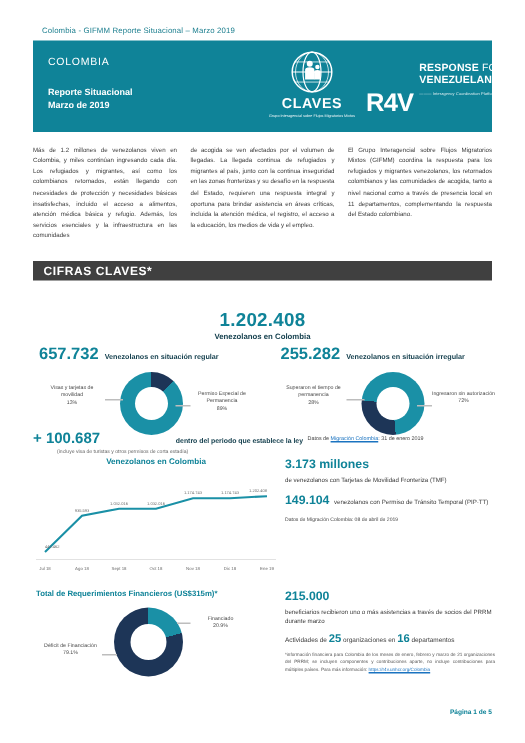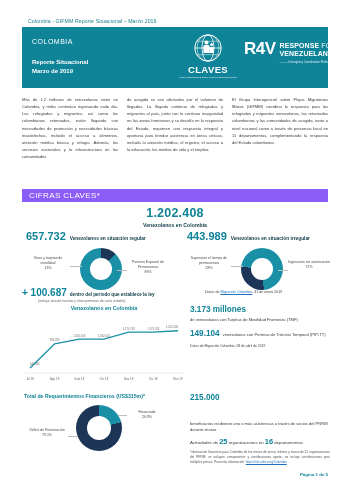--- a/index.html
+++ b/index.html
@@ -29,39 +29,39 @@
   .banner-sub { margin-top: 13px; font-size: 6px; font-weight: 700; line-height: 1.55; }
 
   
   .gifmm { position:absolute; left: 155px; top: 6px; width: 62px; height: 54px; color:#fff; text-align:center;}
   .gifmm svg { display:block; margin: 0 auto; }
   .gifmm-word { font-size: 9.5px; font-weight: 700; letter-spacing: .4px; line-height:1; margin-top:1px;}
   .gifmm-tag { font-size: 2.5px; line-height: 1.25; margin-top: 1px; opacity:.95; }
 
   
   .r4v { position:absolute; left: 222px; top: 14px; color:#fff; display:flex; align-items:flex-start; }
-  .r4v-mark { font-size: 17px; font-weight: 700; letter-spacing: -0.5px; line-height:.95; }
+  .r4v-mark { font-size: 17px; font-weight: 700; letter-spacing: -0.5px; line-height:.95;margin-top:20px; }
   .r4v-text { margin-left: 4px; margin-top: 1px; }
   .r4v-l1 { font-size: 7px; font-weight: 400; letter-spacing:.1px; line-height:1.15;}
   .r4v-l1 b { font-weight: 700; }
   .r4v-l2 { font-size: 7px; font-weight: 700; letter-spacing:.1px; line-height:1.15;}
   .r4v-dash { margin-top:3px; font-size:2.6px; letter-spacing:.1px; opacity:.9; white-space:nowrap;}
 
   
   .intro { position:absolute; left:22px; top:96px; width:306px; display:flex; gap:9px; }
   .intro p {
     font-size: 4.1px; line-height: 1.75; color: #3b3b3b; text-align: justify;
     width: 96px;
   }
 
   
   .cifras-bar {
-    position:absolute; left:22px; top:189px; width:306px; height:13px;
-    background:#8b5cf6; color:#fff;
-    font-size:8px; font-weight:400; letter-spacing:.4px;
+    position:absolute; left:22px; top:174px; width:306px; height:13px;
+    background:#404040; color:#fff;
+    font-size:8px; font-weight:700; letter-spacing:.4px;
     display:flex; align-items:center; padding-left:7px;
   }
 
   
   .headline { position:absolute; left:0; top:206px; width:350px; text-align:center; }
   .headline-num { font-size:12.5px; font-weight:700; color:#0f8398; letter-spacing:.2px; }
   .headline-lbl { font-size:5.2px; font-weight:700; color:#16414f; margin-top:1.5px; }
 
   
   .stat-row { position:absolute; left:22px; top:230px; width:306px; display:flex;gap:16px; }
@@ -77,21 +77,21 @@
     width:22px; height:22px; margin:-11px 0 0 -11px;
     background:#fff; border-radius:50%;
   }
   .dlabel { position:absolute; font-size:3.5px; line-height:1.45; color:#4a4a4a; text-align:center; width:44px; }
   .dlabel.l { left:4px; top:12px; }
   .dlabel.r { left:104px; top:16px; }
   .leader { position:absolute; background:#bdbdbd; height:.5px; }
 
   
   .plus-line { position:absolute; left:22px; top:287px; width:180px; }
-  .plus-main { display:flex; align-items:baseline; gap:3px; }
+  .plus-main { display:flex; align-items:baseline; gap:3px;justify-content:space-between; }
   .plus-num { font-size:10px; font-weight:700; color:#0f8398; }
   .plus-txt { font-size:4.6px; font-weight:700; color:#16414f; }
   .plus-sub { font-size:3.4px; color:#666; margin-left:16px; margin-top:.5px; }
 
   .source-a { position:absolute; left:205px; top:290px; font-size:3.6px; color:#444; }
   .source-a a { color:#1a73c0; text-decoration:underline; }
 
   
   .chart-box { position:absolute; left:24px; top:305px; width:160px; height:80px; }
   .chart-title { text-align:center; font-size:5.4px; font-weight:700; color:#0f8398; margin-bottom:2px; }
@@ -116,21 +116,21 @@
     content:""; position:absolute; left:50%; top:50%;
     width:24px; height:24px; margin:-12px 0 0 -12px;
     background:#fff; border-radius:50%;
   }
   .flabel { position:absolute; font-size:3.5px; line-height:1.45; color:#4a4a4a; text-align:center; width:42px; }
   .flabel.l { left:2px; top:26px; }
   .flabel.r { left:102px; top:8px; }
 
   
   .bot { position:absolute; left:190px; top:393px; width:140px; }
-  .bot-1 { display:flex; align-items:flex-start; gap:19px; flex-wrap:wrap; }
+  .bot-1 { display:flex; align-items:flex-start; gap:3px; flex-wrap:wrap; }
   .bot-num { font-size:8.2px; font-weight:700; color:#0f8398; }
   .bot-txt { font-size:4.1px; color:#3b3b3b; line-height:1.5; }
   .bot-2 { margin-top:4px; font-size:4.3px; color:#3b3b3b; }
   .bot-2 b { font-size:7.5px; font-weight:700; color:#0f8398; }
   .foot-note { margin-top:4px; font-size:3.1px; line-height:1.5; color:#555; text-align:justify; }
   .foot-note a { color:#1a73c0; text-decoration:underline; word-break:break-all; }
 
   .pagenum { position:absolute; right:22px; top:472px; font-size:4.4px; font-weight:700; color:#0f8398; }
 </style>
 </head>
@@ -208,21 +208,21 @@
         <div class="dlabel r">
           <span>Permiso Especial de Permanencia</span><br>
           <span>89%</span>
         </div>
         <div class="leader" style="left:95px; top:26px; width:10px;"></div>
       </div>
     </div>
 
     <div class="stat-col">
       <div class="stat-head">
-        <span class="stat-num">443.989</span>
+        <span class="stat-num">255.282</span>
         <span class="stat-lbl">Venezolanos en situación irregular</span>
       </div>
       <div class="donut-wrap">
         <div class="donut" style="background: conic-gradient(from 175deg, #1d3557 0deg 101deg, #1a90a6 101deg 360deg);"></div>
         <div class="dlabel l">
           <span>Superaron el tiempo de permanencia</span><br>
           <span>28%</span>
         </div>
         <div class="leader" style="left:48px; top:22px; width:12px;"></div>
         <div class="dlabel r">

